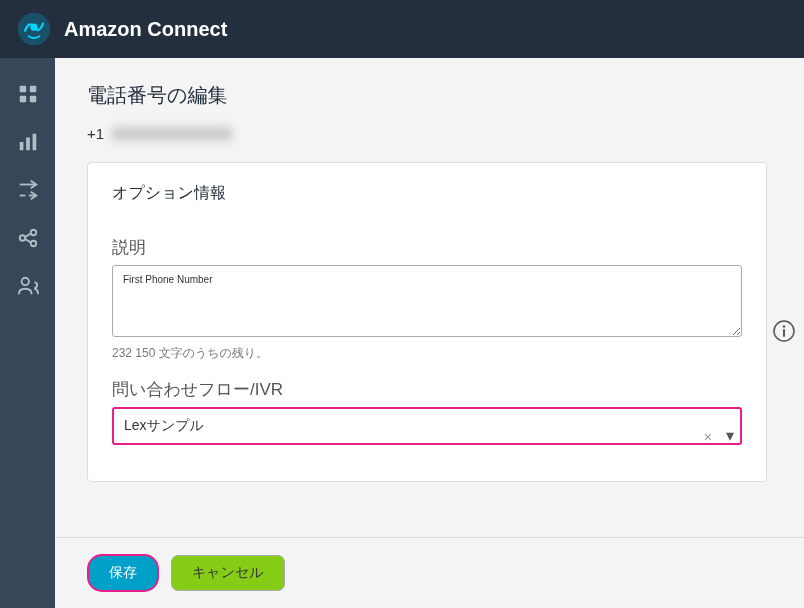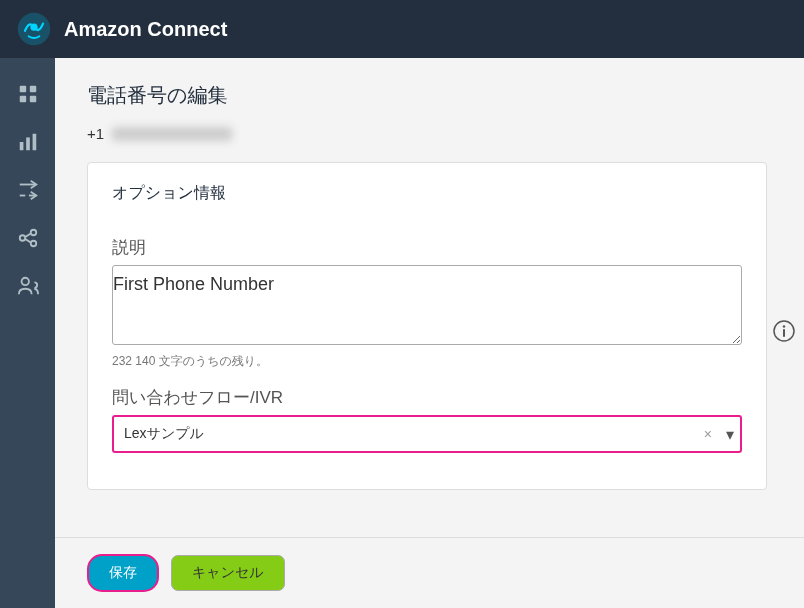--- a/index.html
+++ b/index.html
@@ -122,40 +122,40 @@
 
     .form-label {
       font-size: 17px;
       color: #555;
       margin-bottom: 6px;
       display: block;
     }
 
     .form-textarea {
       width: 100%;
-      height: 80px;
+      height: 72px;
       border: 1px solid #aaa;
       border-radius: 3px;
-      padding: 8px 0;
-      font-size: 18px;
+      padding: 8px 10px;
+      font-size: 10px;
       resize: vertical;
       font-family: inherit;
       color: #333;
     }
 
     .char-count {
       font-size: 12px;
       color: #777;
       margin-top: 4px;
     }
 
     .select-wrapper {
       position: relative;
       display: flex;
-      align-items: center;
+      align-items: flex-end;
     }
 
     .form-select-display {
       width: 100%;
       border: 2px solid #e91e8c;
       border-radius: 3px;
       padding: 8px 60px 8px 10px;
       font-size: 14px;
       color: #333;
       background: #fff;
@@ -295,21 +295,21 @@
         <span>+1</span>
         <span class="phone-blur"></span>
       </div>
 
       <div class="options-card">
         <div class="options-title">オプション情報</div>
 
         <div class="form-group">
           <label class="form-label">説明</label>
           <textarea class="form-textarea" style="">First Phone Number</textarea>
-          <div class="char-count">232 140 文字のうちの残り。</div>
+          <div class="char-count">232 150 文字のうちの残り。</div>
         </div>
 
         <div class="form-group">
           <label class="form-label">問い合わせフロー/IVR</label>
           <div class="select-wrapper">
             <div class="form-select-display">
               <span>Lexサンプル</span>
             </div>
             <span class="select-clear">×</span>
             <span class="select-arrow">▾</span>

